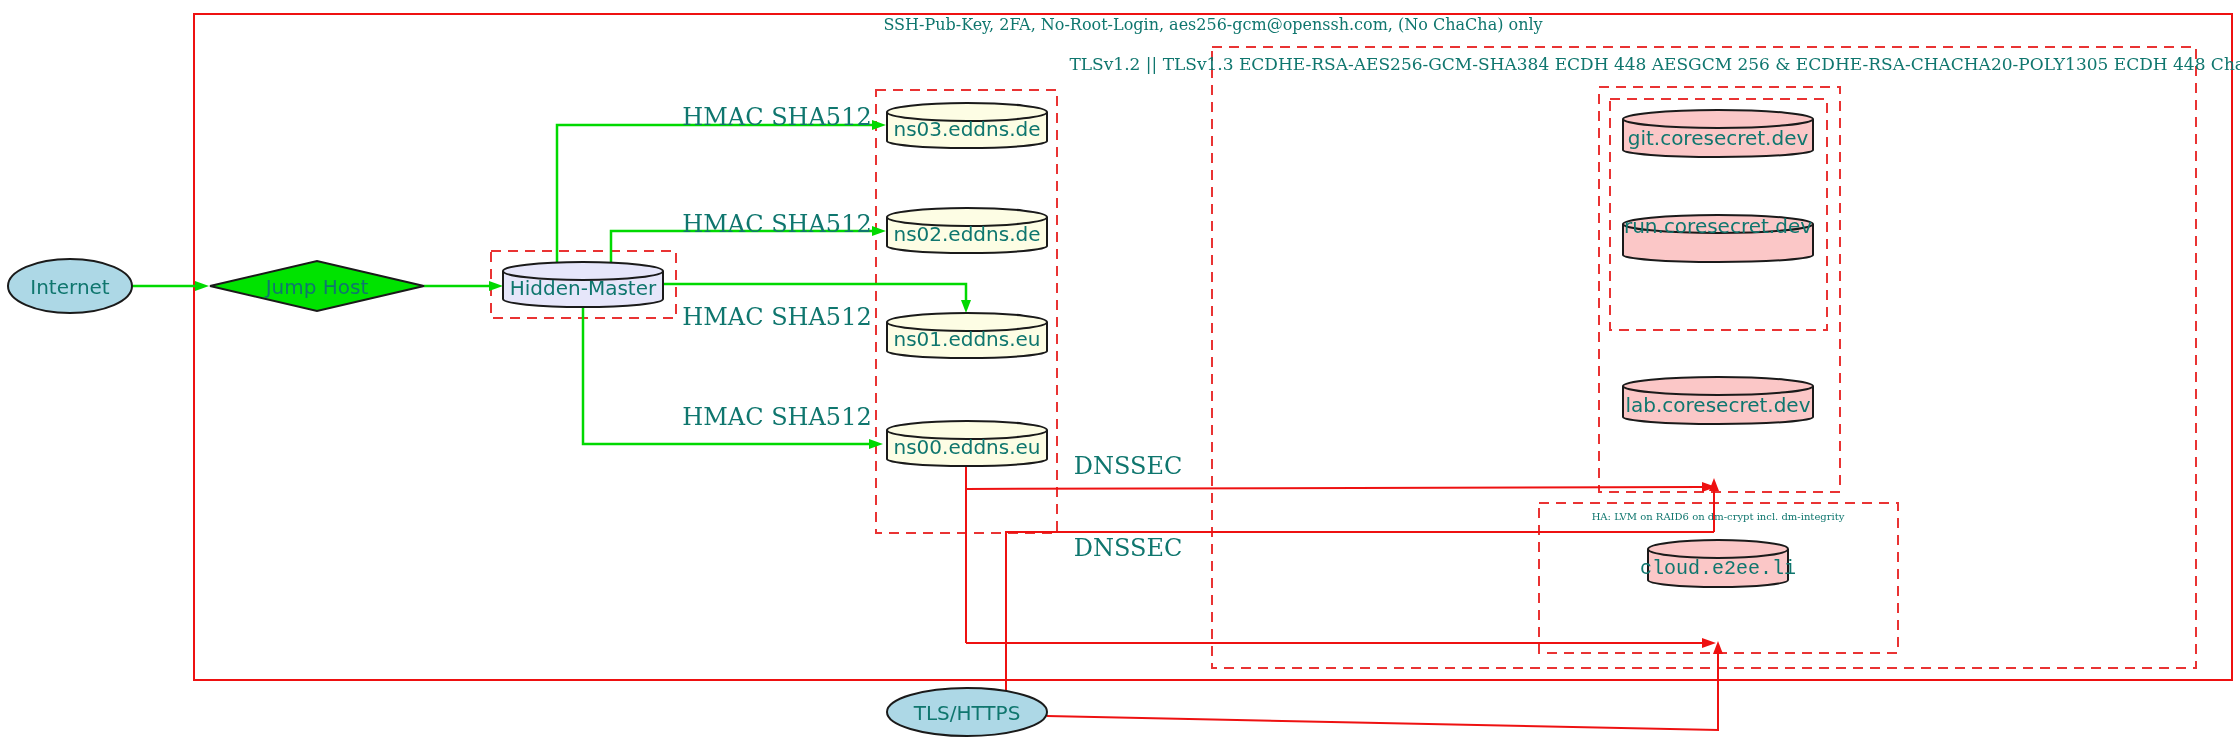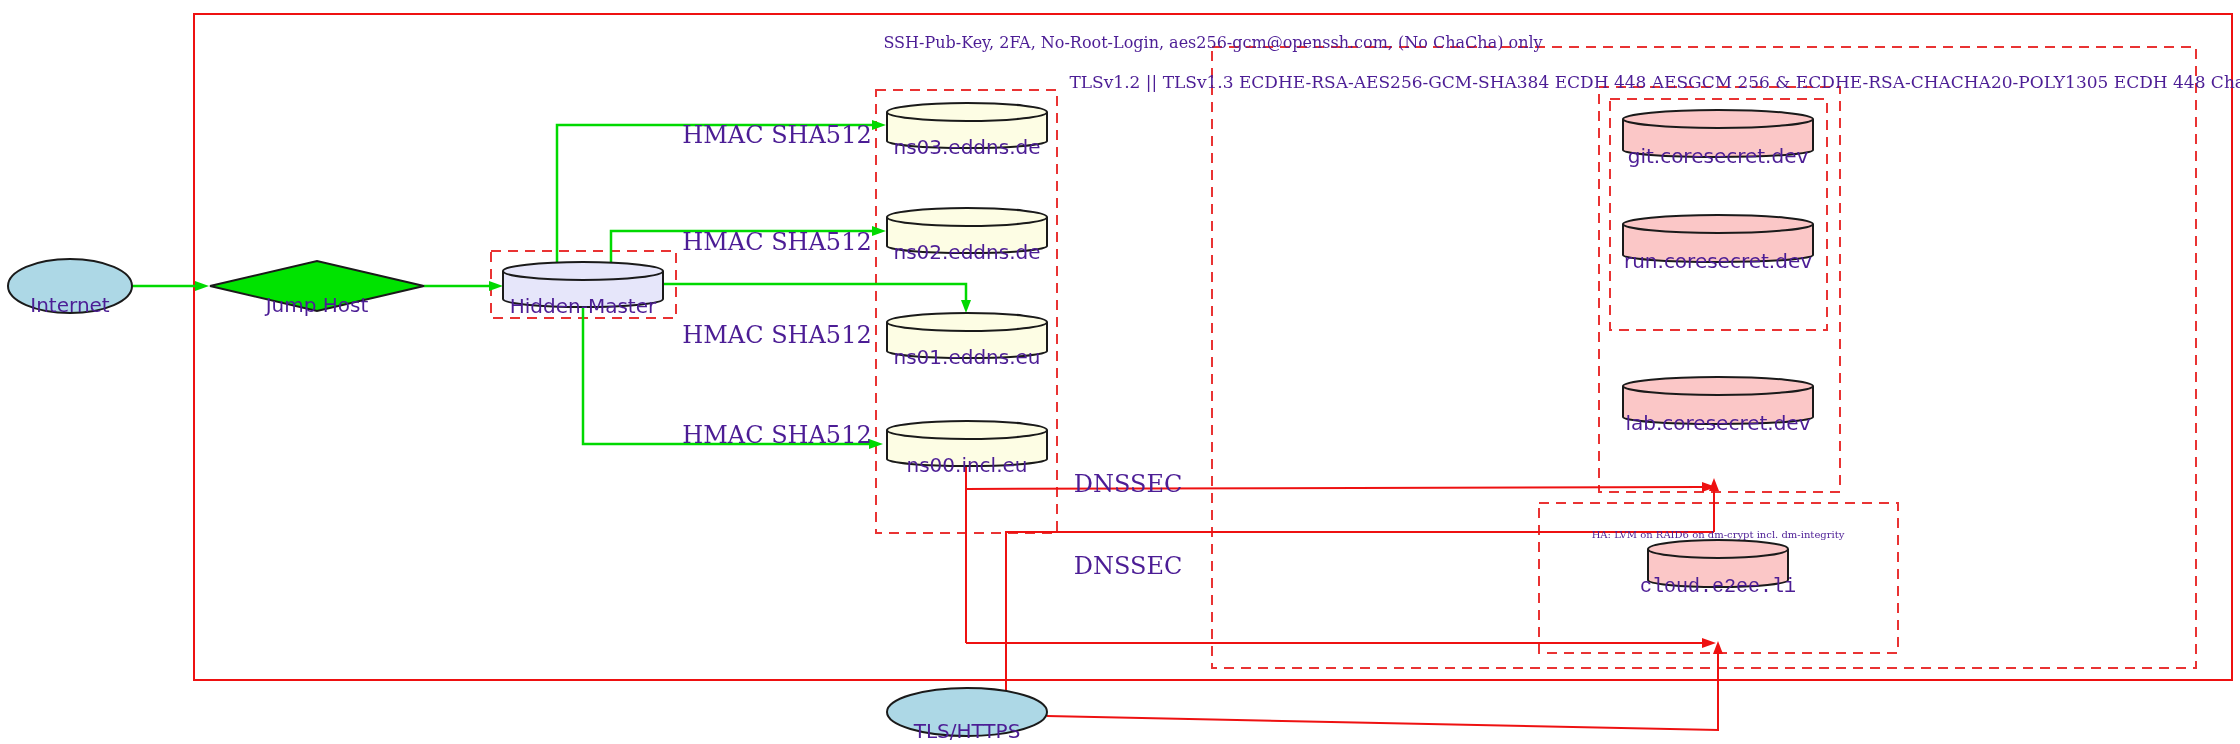--- a/index.html
+++ b/index.html
@@ -1,19 +1,19 @@
 <!DOCTYPE html>
 <html><head>
 <meta charset="utf-8">
 <style>
   html,body{margin:0;padding:0;background:#ffffff;}
   #canvas{position:relative;width:2240px;height:744px;background:#ffffff;overflow:hidden;
           font-family:"DejaVu Sans","Liberation Sans",sans-serif;}
   #wires{position:absolute;left:0;top:0;}
-  .lbl{position:absolute;transform:translate(-50%,-50%);white-space:nowrap;color:#4c1d95;margin-top:18px;}
+  .lbl{position:absolute;transform:translate(-50%,-50%);white-space:nowrap;color:#0f766e;}
   .node-label{font-size:20px;}
   .serif{font-family:"DejaVu Serif","Liberation Serif",serif;}
   .cluster-label{font-size:16px;}
   .cluster-label-sm{font-size:10px;}
   .edge-label{font-size:24px;}
 </style>
 </head>
 <body>
 
 <div id="canvas">
@@ -123,20 +123,20 @@
   <div class="lbl serif edge-label" style="left:777px;top:417px;">HMAC SHA512</div>
   <div class="lbl serif edge-label" style="left:1128px;top:466px;">DNSSEC</div>
   <div class="lbl serif edge-label" style="left:1128px;top:548px;">DNSSEC</div>
 
   <div class="lbl node-label" style="left:70px;top:287px;">Internet</div>
   <div class="lbl node-label" style="left:317px;top:287px;">Jump Host</div>
   <div class="lbl node-label" style="left:583px;top:288px;">Hidden-Master</div>
   <div class="lbl node-label" style="left:967px;top:129px;text-align:center;">ns03.eddns.de</div>
   <div class="lbl node-label" style="left:967px;top:234px;">ns02.eddns.de</div>
   <div class="lbl node-label" style="left:967px;top:339px;">ns01.eddns.eu</div>
-  <div class="lbl node-label" style="left:967px;top:447px;">ns00.incl.eu</div>
+  <div class="lbl node-label" style="left:967px;top:447px;">ns00.eddns.eu</div>
   <div class="lbl node-label" style="left:1718px;top:138px;">git.coresecret.dev</div>
-  <div class="lbl node-label" style="left:1718px;top:243px;">run.coresecret.dev</div>
+  <div class="lbl node-label" style="left:1718px;top:226px;">run.coresecret.dev</div>
   <div class="lbl node-label" style="left:1718px;top:405px;text-align:center;">lab.coresecret.dev</div>
   <div class="lbl node-label" style="left:1718px;top:568px;font-family:Liberation Mono, monospace;">cloud.e2ee.li</div>
   <div class="lbl node-label" style="left:967px;top:713px;">TLS/HTTPS</div>
 
 </div>
 
 </body></html>

